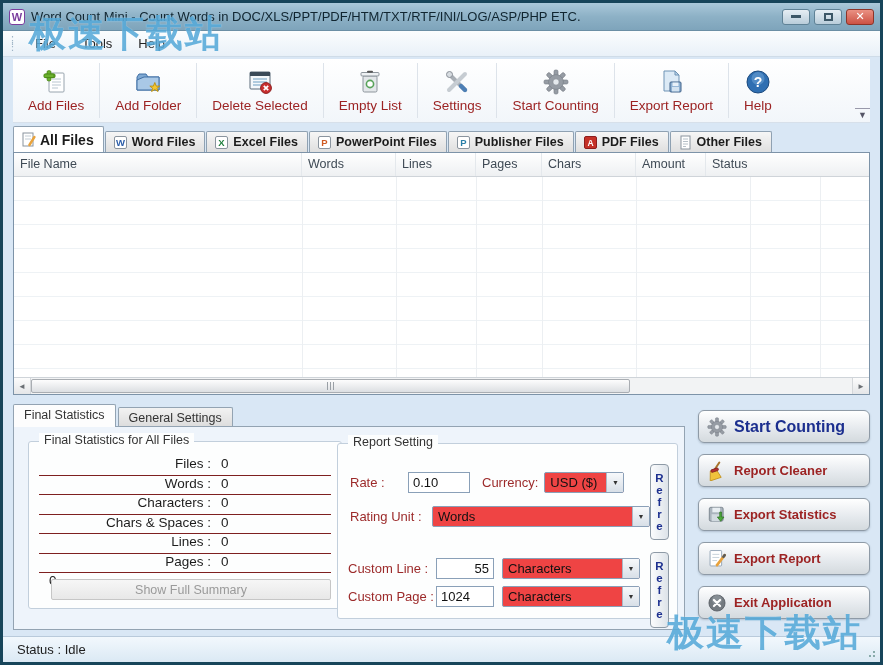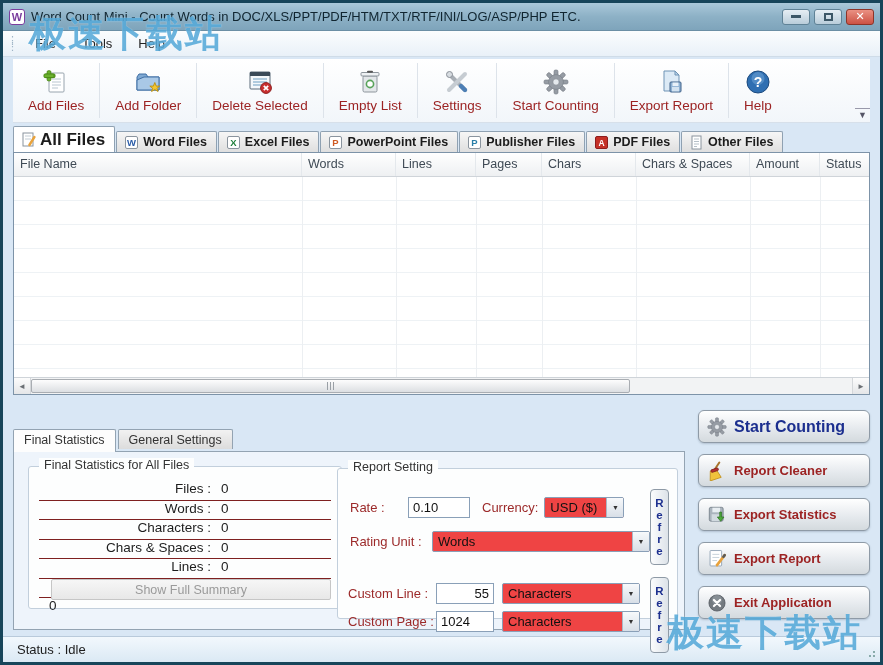--- a/index.html
+++ b/index.html
@@ -44,21 +44,21 @@
   .tsep { width:1px; background:#dde3ea; margin:4px 0; }
   .toverflow { margin-left:auto; align-self:flex-end; font-size:9px; color:#556;
     padding:2px 3px; border-top:1px solid #99a; line-height:1; cursor:pointer; }
 
   
   .tabstrip { display:flex; align-items:flex-end; height:26px; margin-top:3px; }
   .ftab { display:flex; align-items:center; gap:4px; padding:3px 9px 3px 7px;
     border:1px solid #8fa1b2; border-bottom:none; background:linear-gradient(#f6f6f6,#dfdfdf);
     height:21px; font-size:12.5px; font-weight:bold; color:#1c1c1c; cursor:pointer;
     border-radius:2px 2px 0 0; margin-right:1px; white-space:nowrap; }
-  .ftab.active { background:#fff; height:26px; font-size:17px; z-index:2; }
+  .ftab.active { background:#fff; height:26px; font-size:14px; z-index:2; }
   .ticon14 { width:15px; height:15px; flex:0 0 15px; }
 
   
   .tablewrap { border:1px solid #7d93a8; background:#fff; height:243px;
     display:flex; flex-direction:column; position:relative; z-index:1; }
   .thead { display:flex; height:24px; background:linear-gradient(#ffffff,#eef0f2);
     border-bottom:1px solid #cfd4d9; }
   .th { font-size:12.5px; color:#3f4a55; padding:4px 6px; border-right:1px solid #e4e8ec;
     white-space:nowrap; overflow:hidden; cursor:pointer; }
   .tbody { flex:1; position:relative;
@@ -71,21 +71,21 @@
     border-right:1px solid #d4d7da; cursor:pointer; }
   .sb-btn.right { border-right:none; border-left:1px solid #d4d7da; margin-left:auto; }
   .sb-thumb { width:70%; margin:1px 0; border:1px solid #a9adb2; border-radius:2px;
     background:linear-gradient(#fdfdfd,#dcdfe2); display:flex; align-items:center;
     justify-content:center; gap:2px; cursor:grab; }
   .sb-thumb i { width:1px; height:8px; background:#9aa0a6; }
 
   
   .bottom { display:flex; margin-top:9px; flex:1; }
   .statszone { width:672px; display:flex; flex-direction:column; }
-  .stabs { display:flex; align-items:flex-start; height:23px;margin-top:25px; }
+  .stabs { display:flex; align-items:flex-end; height:23px; }
   .stab { font-size:12.5px; color:#333; padding:3px 10px; height:20px;
     border:1px solid #93a3b2; border-bottom:none; border-radius:2px 2px 0 0;
     background:linear-gradient(#f2f2f2,#dcdcdc); margin-right:2px; cursor:pointer; white-space:nowrap; }
   .stab.active { background:#fdfdfd; height:23px; z-index:2; }
   .spage { flex:1; border:1px solid #93a3b2; background:#eef4fb; position:relative; margin-top:-1px; }
 
   .groupbox { position:absolute; background:#fdfefe; border:1px solid #c2cfdc;
     border-radius:3px; }
   .gb-label { position:absolute; top:-9px; left:10px; background:#fdfefe; padding:0 5px;
     font-size:12.5px; color:#333; white-space:nowrap; }
@@ -335,21 +335,20 @@
       </div>
     </div>
 
     <div class="tablewrap">
       <div class="thead">
         <div class="th" style="width:288px">File Name</div>
         <div class="th" style="width:94px">Words</div>
         <div class="th" style="width:80px">Lines</div>
         <div class="th" style="width:66px">Pages</div>
         <div class="th" style="width:94px">Chars</div>
-        <div class="th" style="width:114px">Chars &amp; Spaces</div>
         <div class="th" style="width:70px">Amount</div>
         <div class="th" style="flex:1;border-right:none">Status</div>
       </div>
       <div class="tbody">
         <div class="vline" style="left:288px"></div>
         <div class="vline" style="left:382px"></div>
         <div class="vline" style="left:462px"></div>
         <div class="vline" style="left:528px"></div>
         <div class="vline" style="left:622px"></div>
         <div class="vline" style="left:736px"></div>

